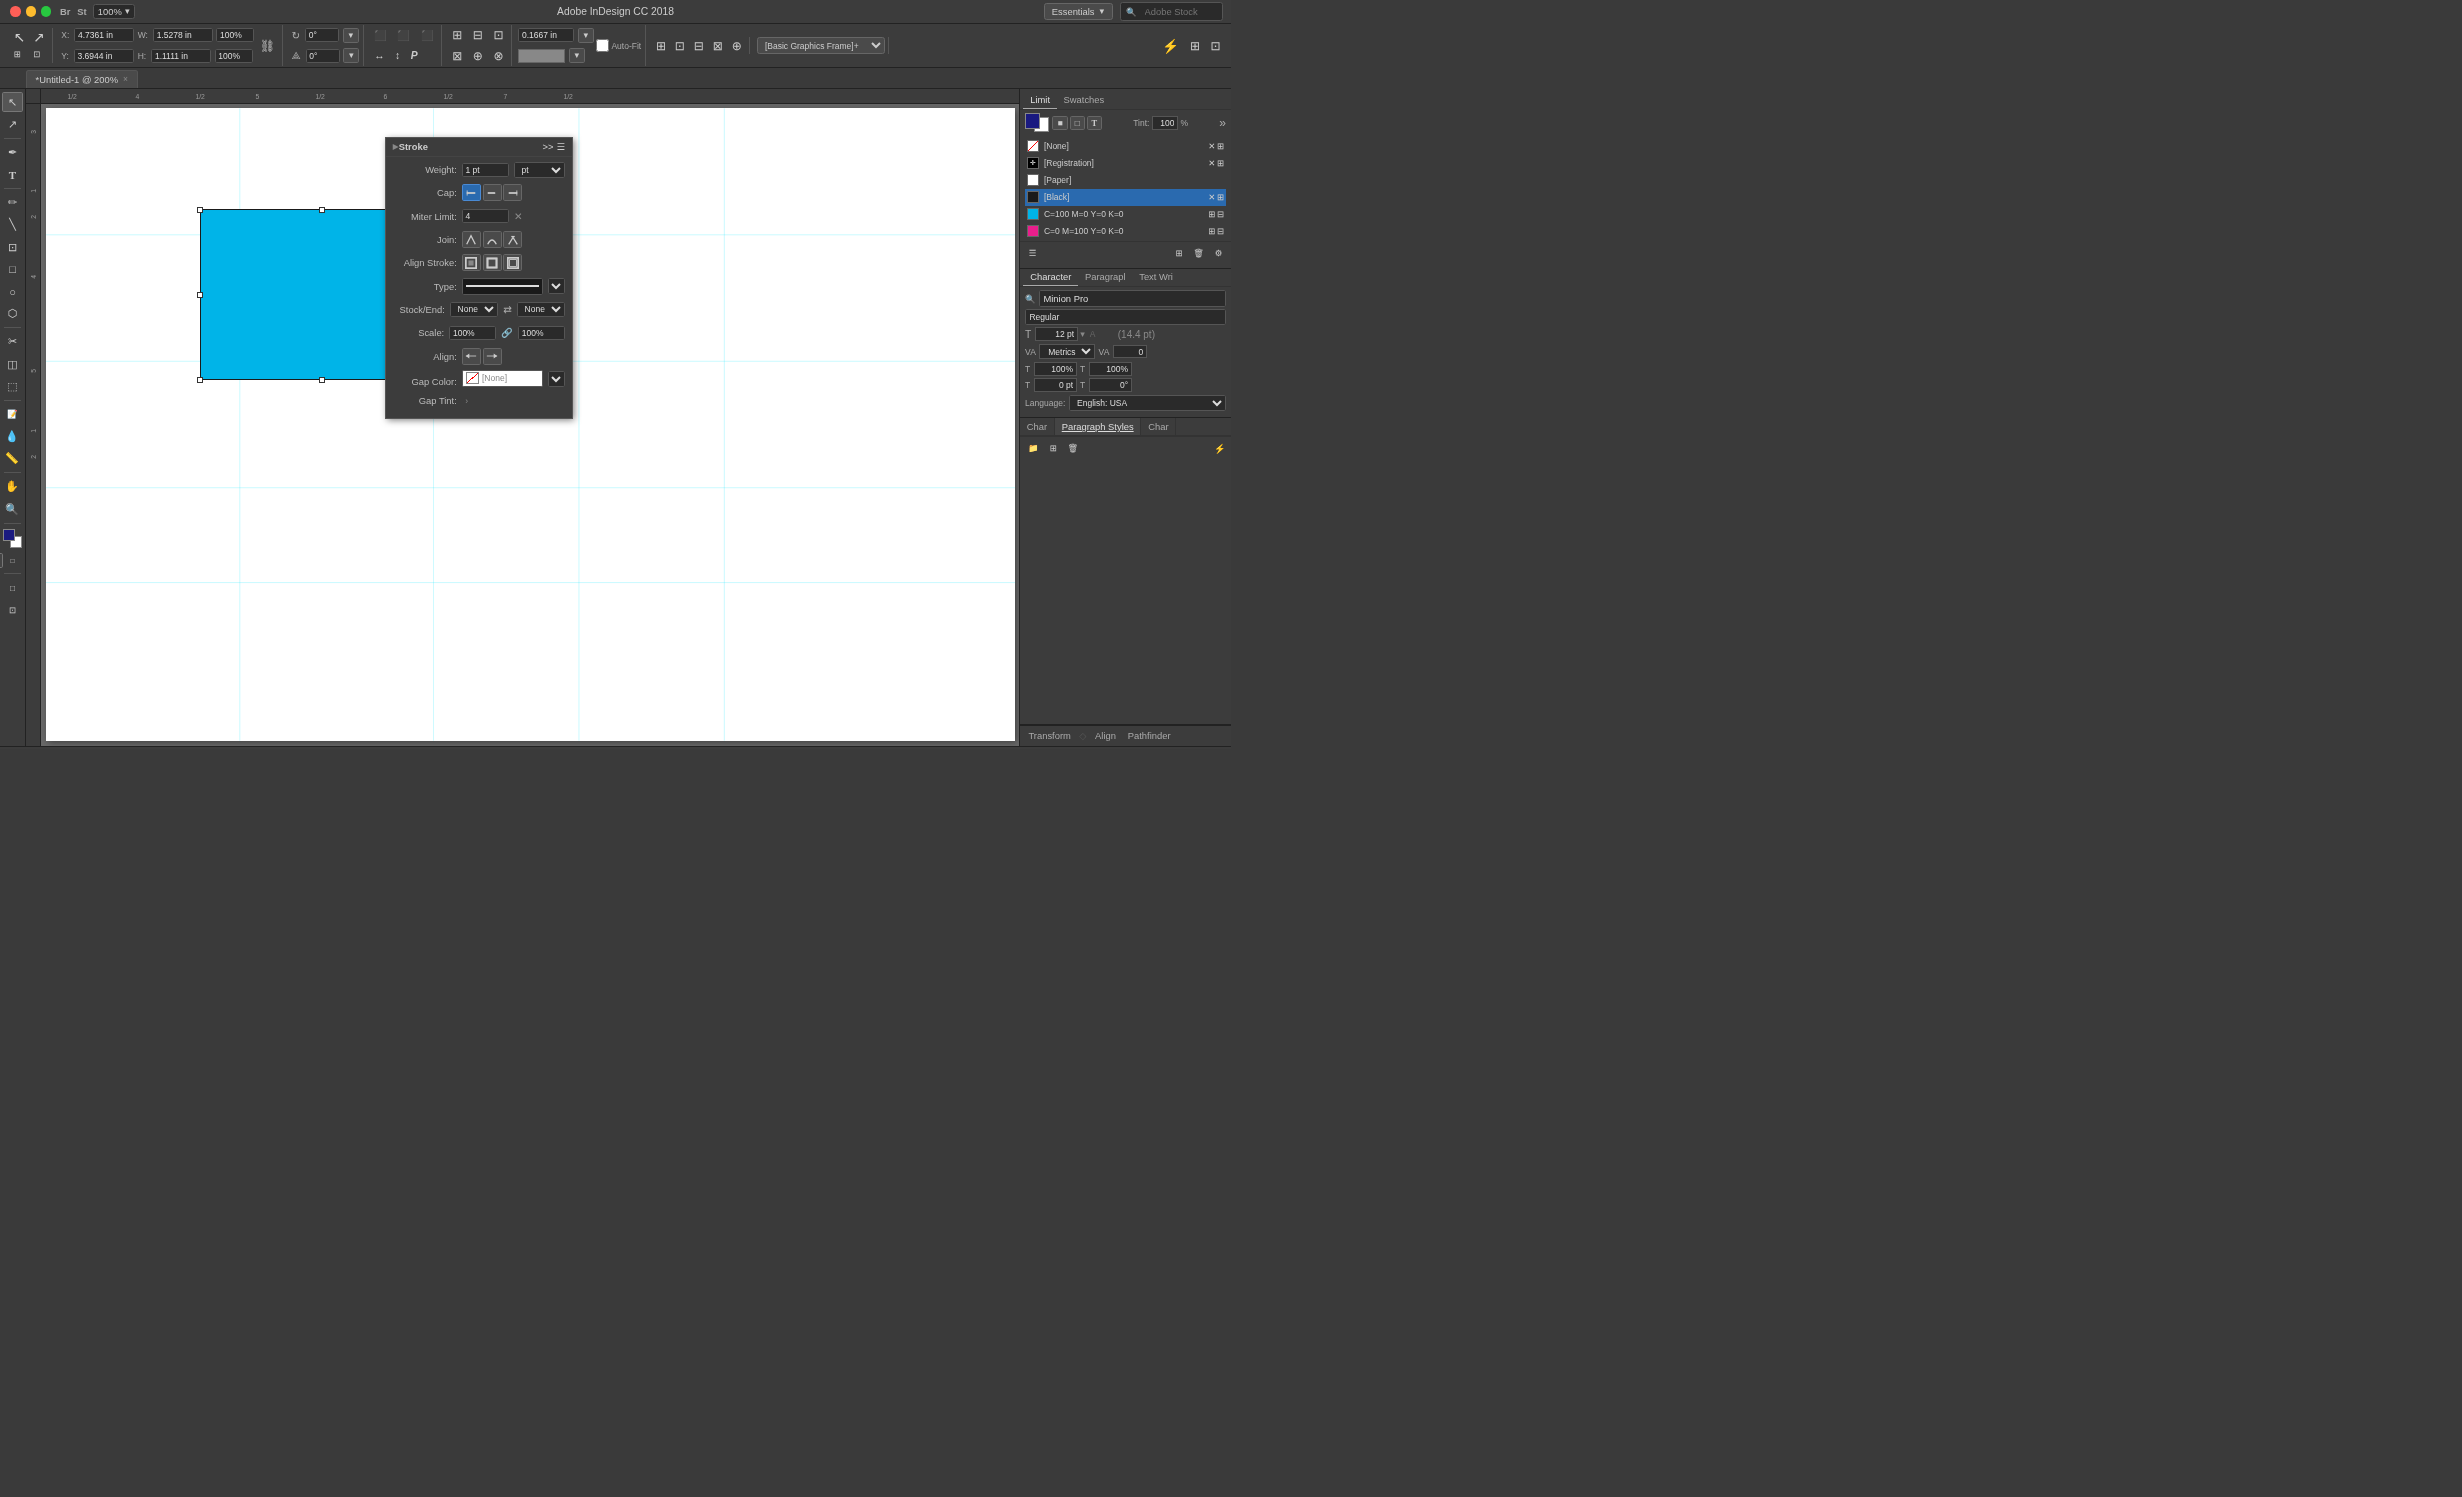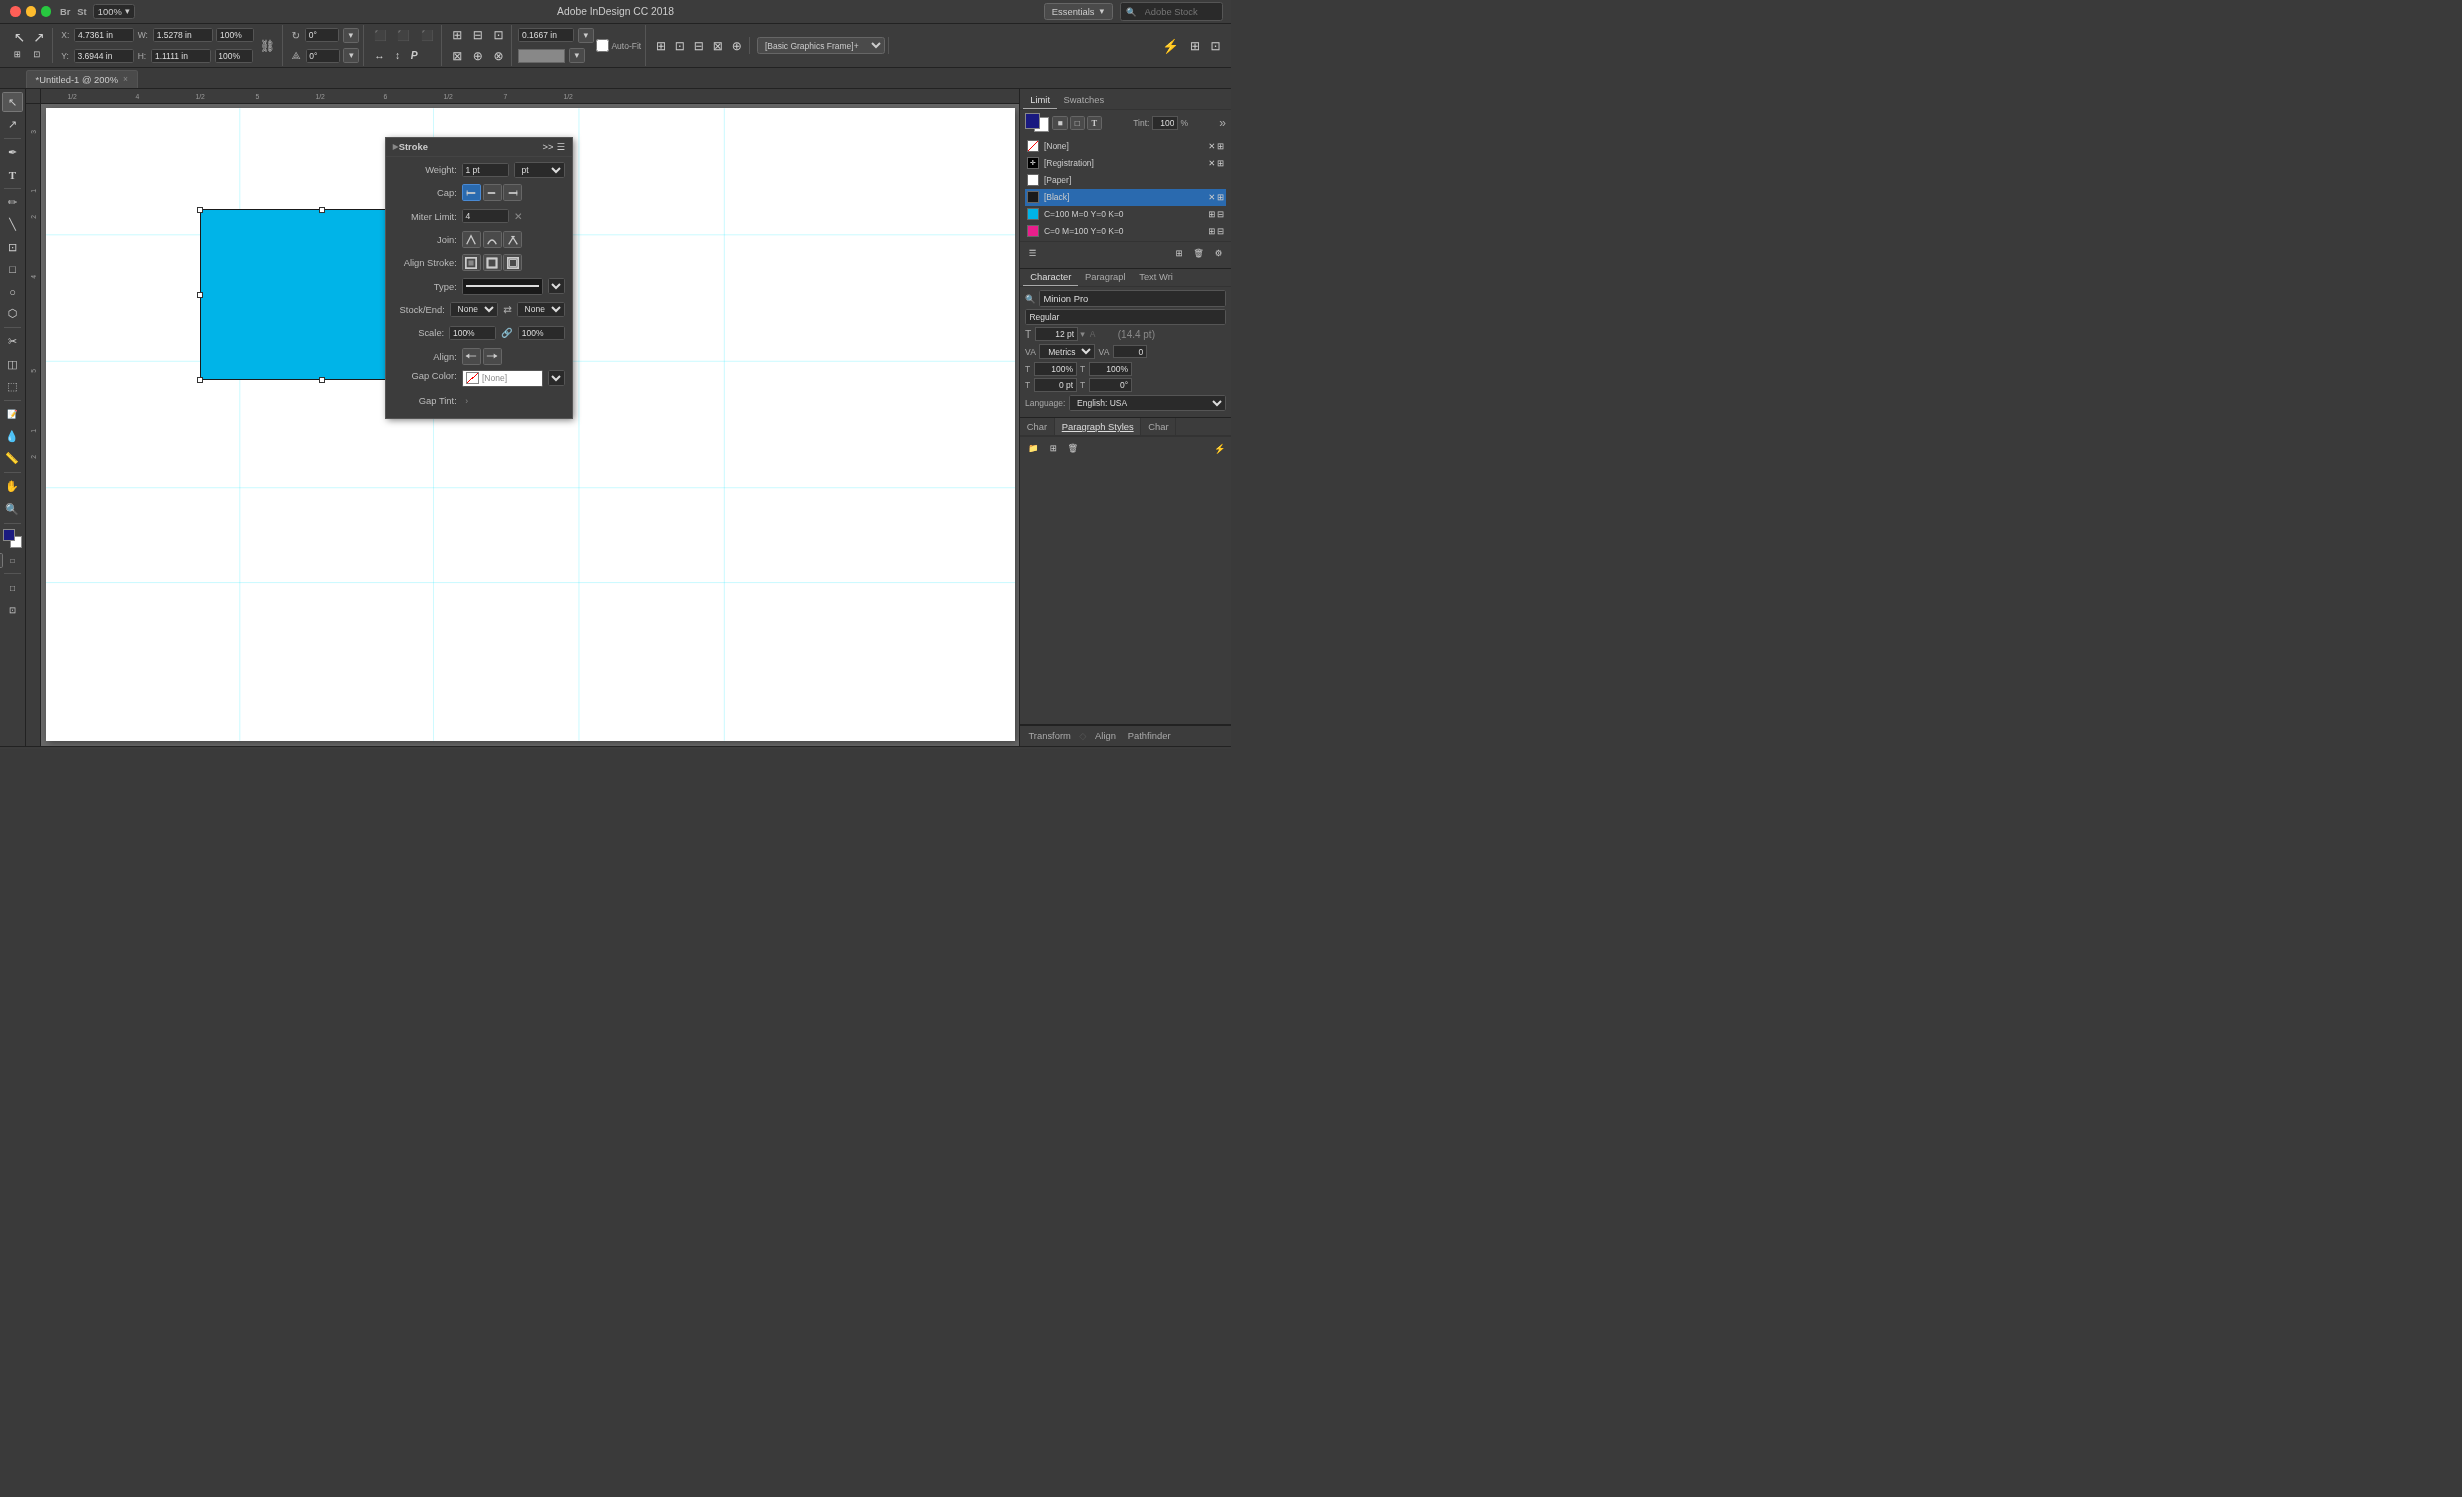--- a/index.html
+++ b/index.html
@@ -461,21 +461,21 @@
       align-items: center;
       padding: 0 3.4px;
     }
     .stroke-type-line {
       flex: 1;
       height: 1.7px;
       background: #ddd;
     }
     .gap-color-row {
       display: flex;
-      align-items: flex-start;
+      align-items: flex-end;
       gap: 5.1px;
       margin-bottom: 4.3px;
     }
     .gap-color-swatch {
       flex: 1;
       height: 17px;
       background: white;
       border: 0.9px solid #555;
       border-radius: 1.7px;
       display: flex;

